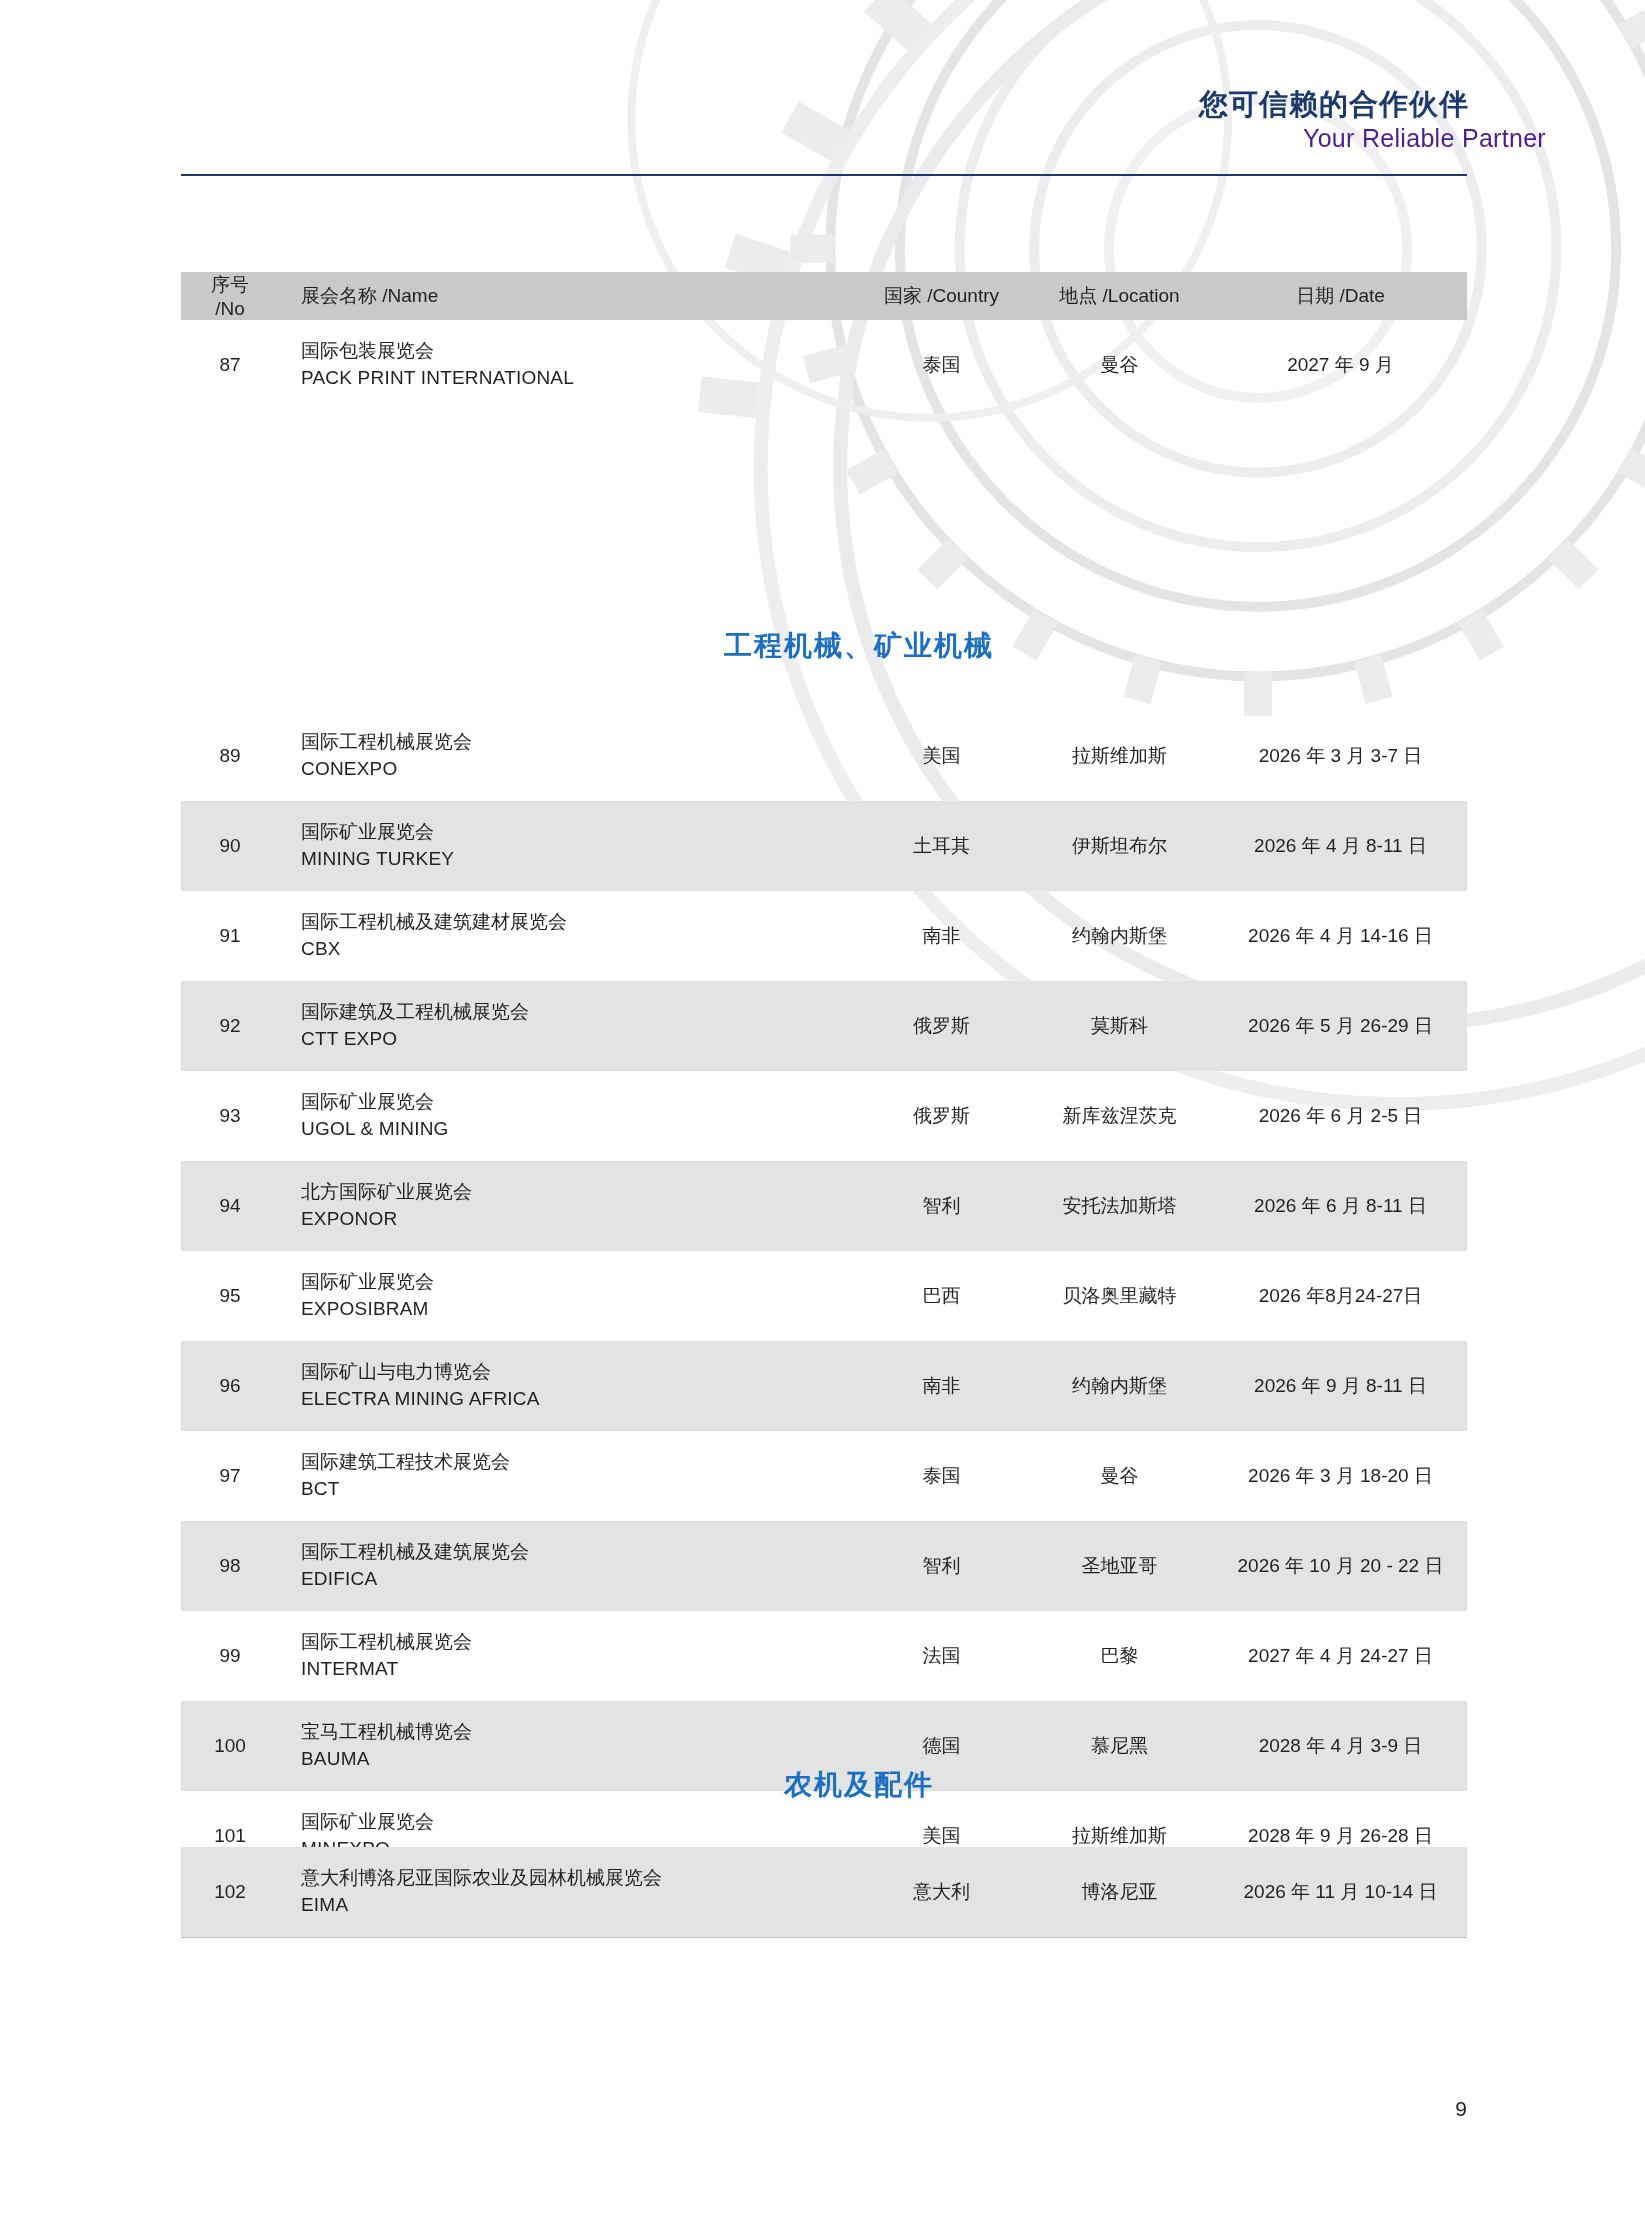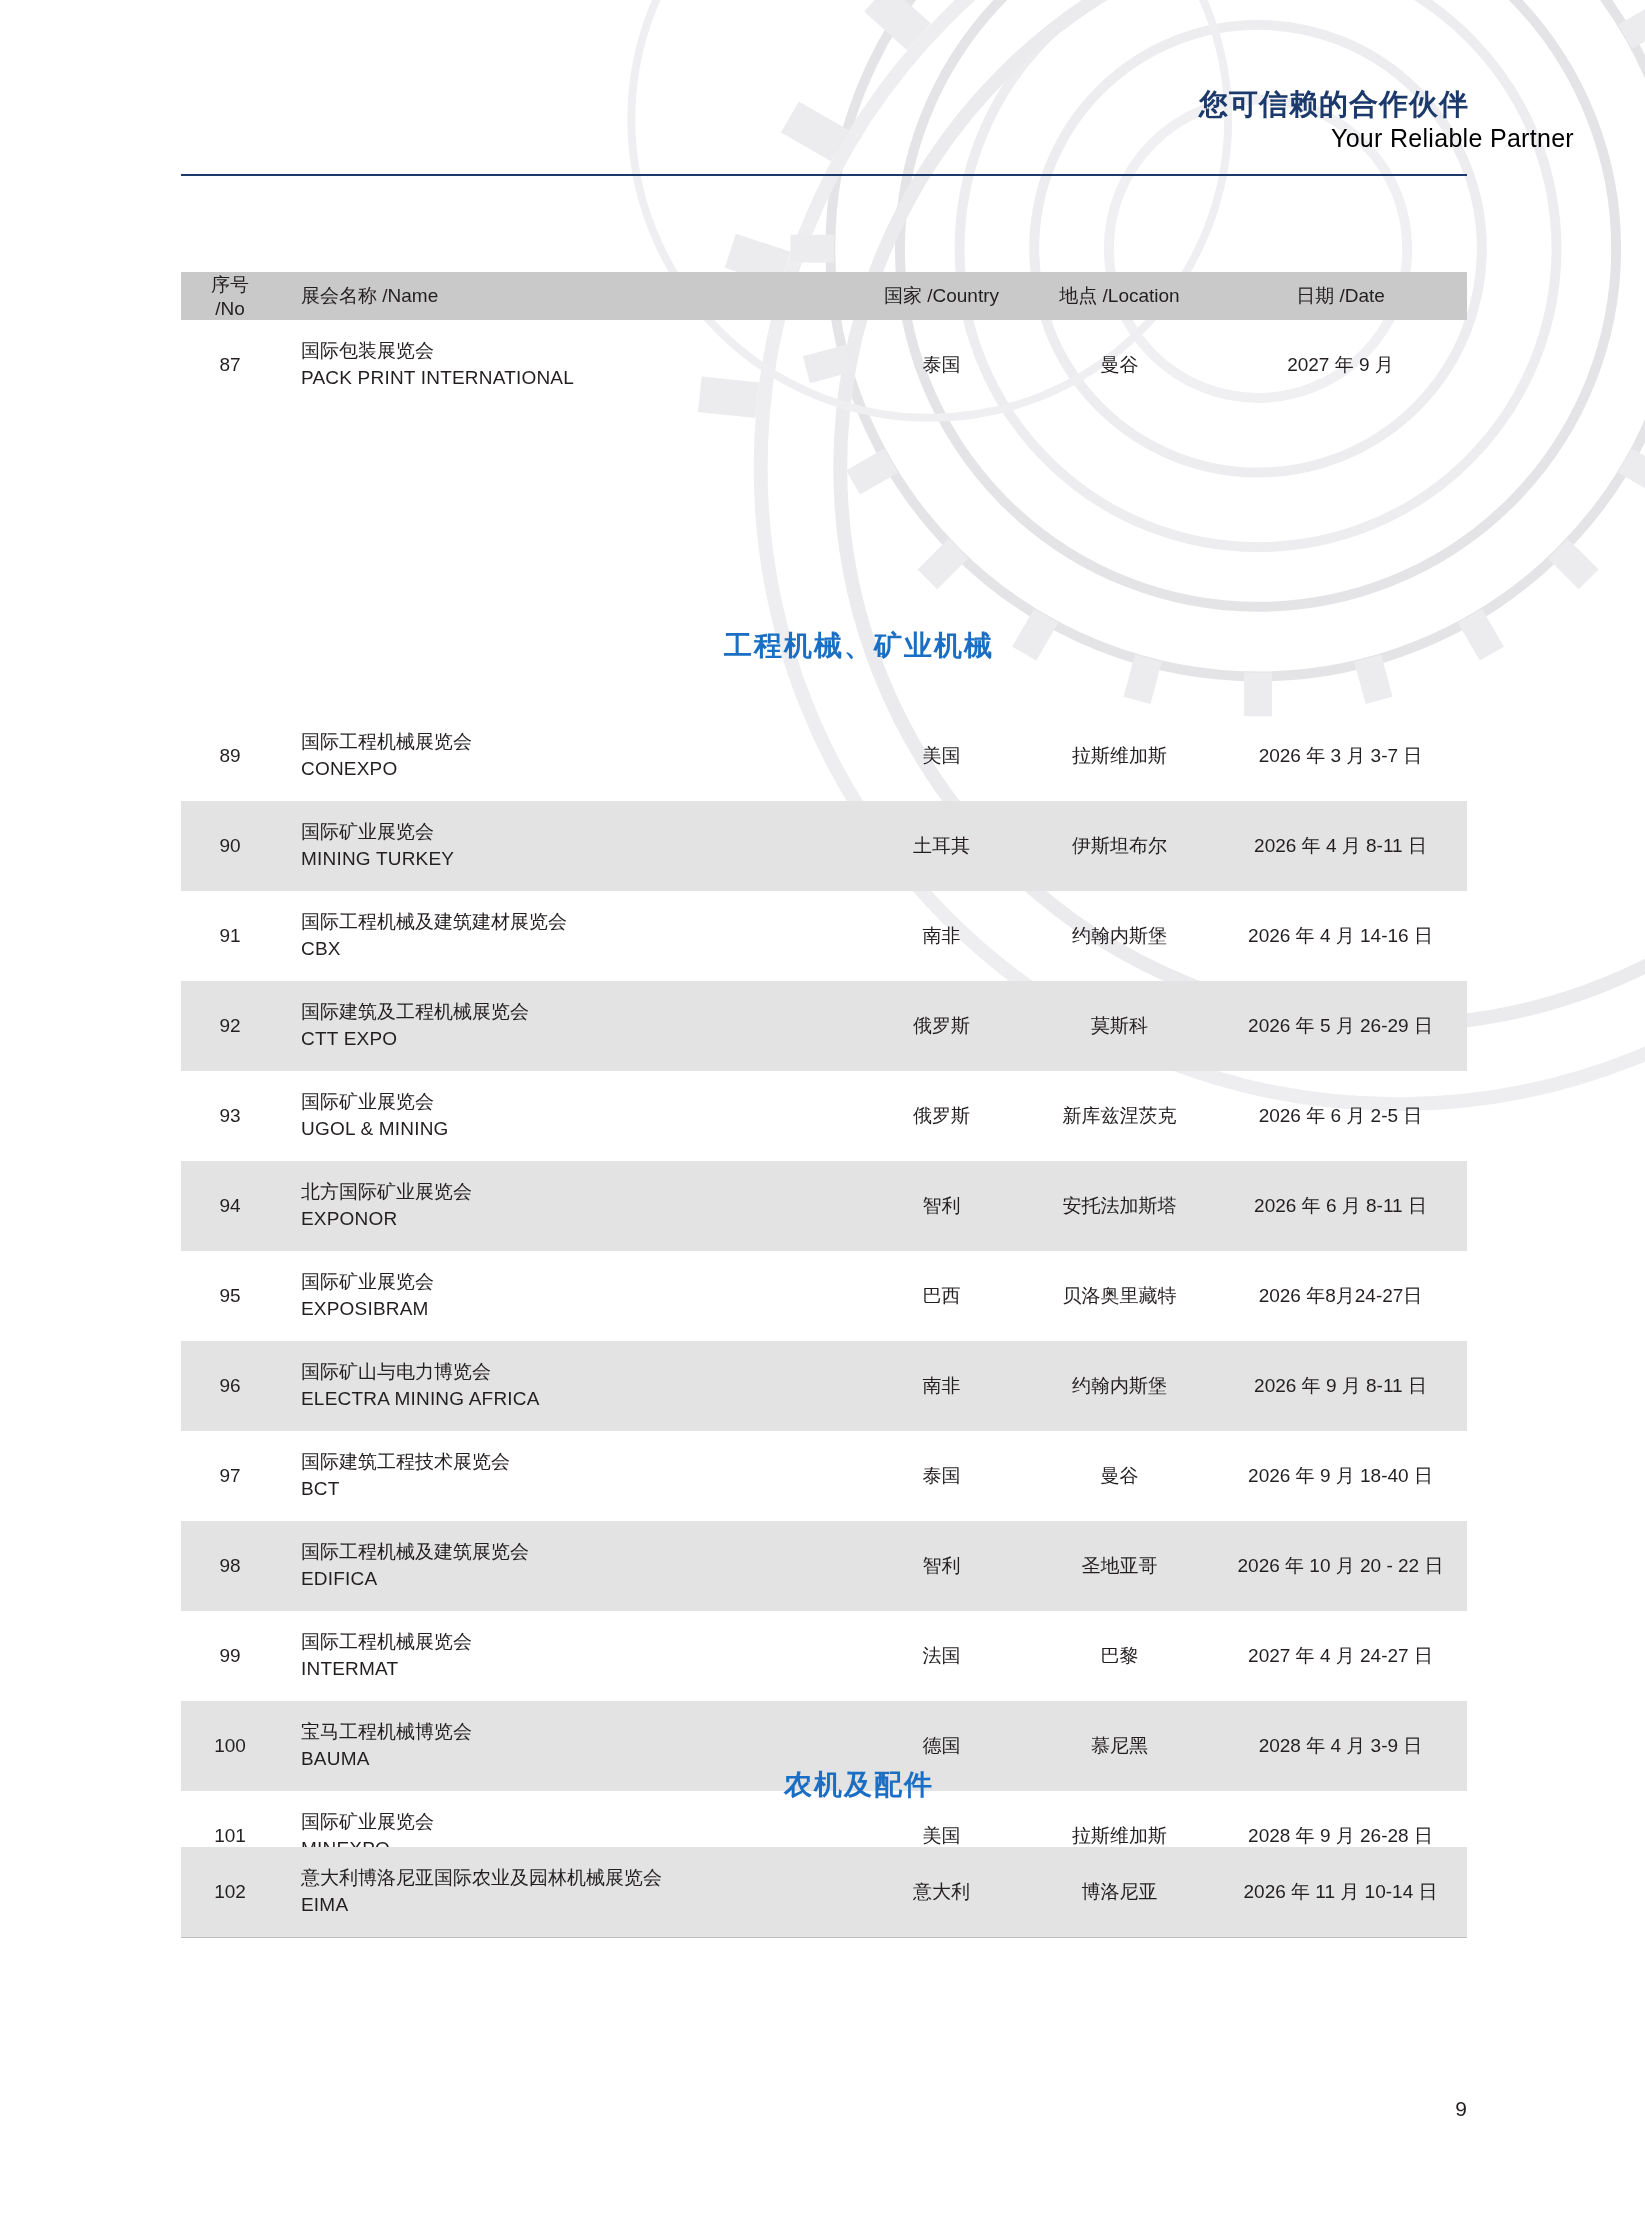--- a/index.html
+++ b/index.html
@@ -46,22 +46,22 @@
   .header .slogan-cn {
     font-size: 29px;
     color: #1b3a6b;
     letter-spacing: 1px;
     padding-right: 177px;
     line-height: 1.25;
     font-weight: bold;
   }
   .header .slogan-en {
     font-size: 25px;
-    color: #000000;
-    padding-right: 72px;
+    color: #4c1d95;
+    padding-right: 100px;
     line-height: 1.3;
     letter-spacing: 0.3px;
   }
   .header-rule {
     position: absolute;
     top: 174px;
     left: 181px;
     width: 1286px;
     height: 2px;
     background: #1b3a6b;
@@ -390,21 +390,21 @@
         <td>2026 年 9 月 8-11 日</td>
       </tr>
       <tr>
         <td>97</td>
         <td class="c-name-cell">
           <span class="name-cn">国际建筑工程技术展览会</span>
           <span class="name-en">BCT</span>
         </td>
         <td>泰国</td>
         <td>曼谷</td>
-        <td>2026 年 9 月 18-40 日</td>
+        <td>2026 年 3 月 18-20 日</td>
       </tr>
       <tr class="alt">
         <td>98</td>
         <td class="c-name-cell">
           <span class="name-cn">国际工程机械及建筑展览会</span>
           <span class="name-en">EDIFICA</span>
         </td>
         <td>智利</td>
         <td>圣地亚哥</td>
         <td>2026 年 10 月 20 - 22 日</td>

